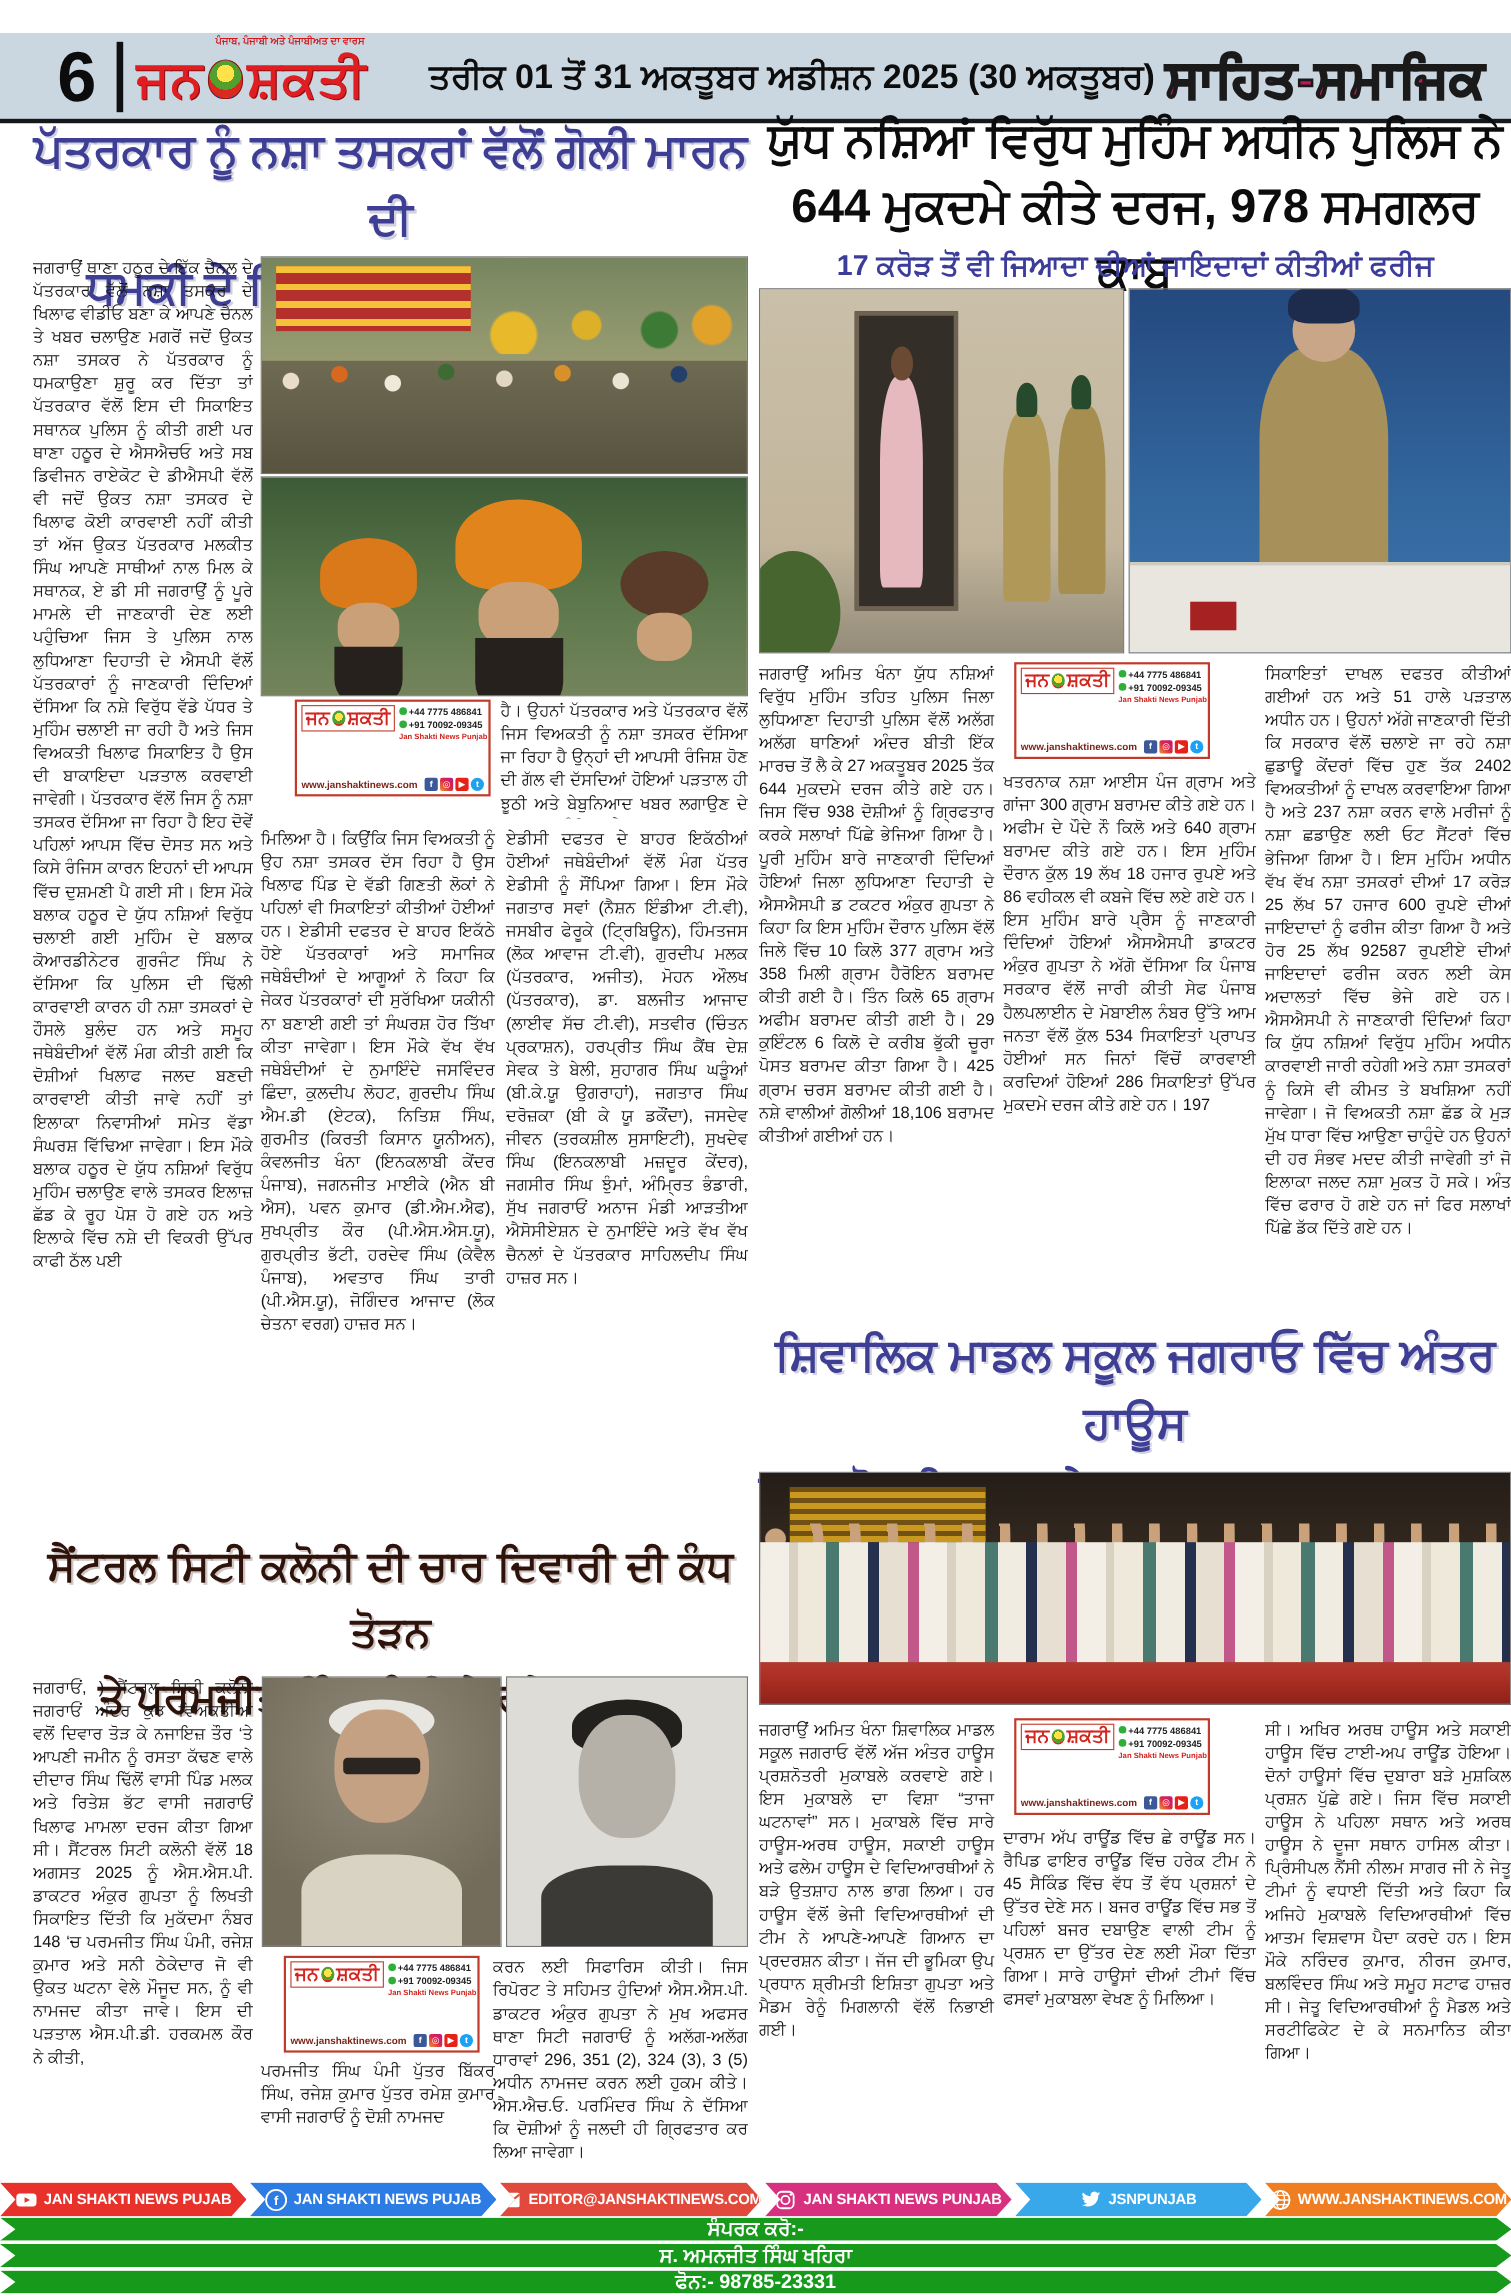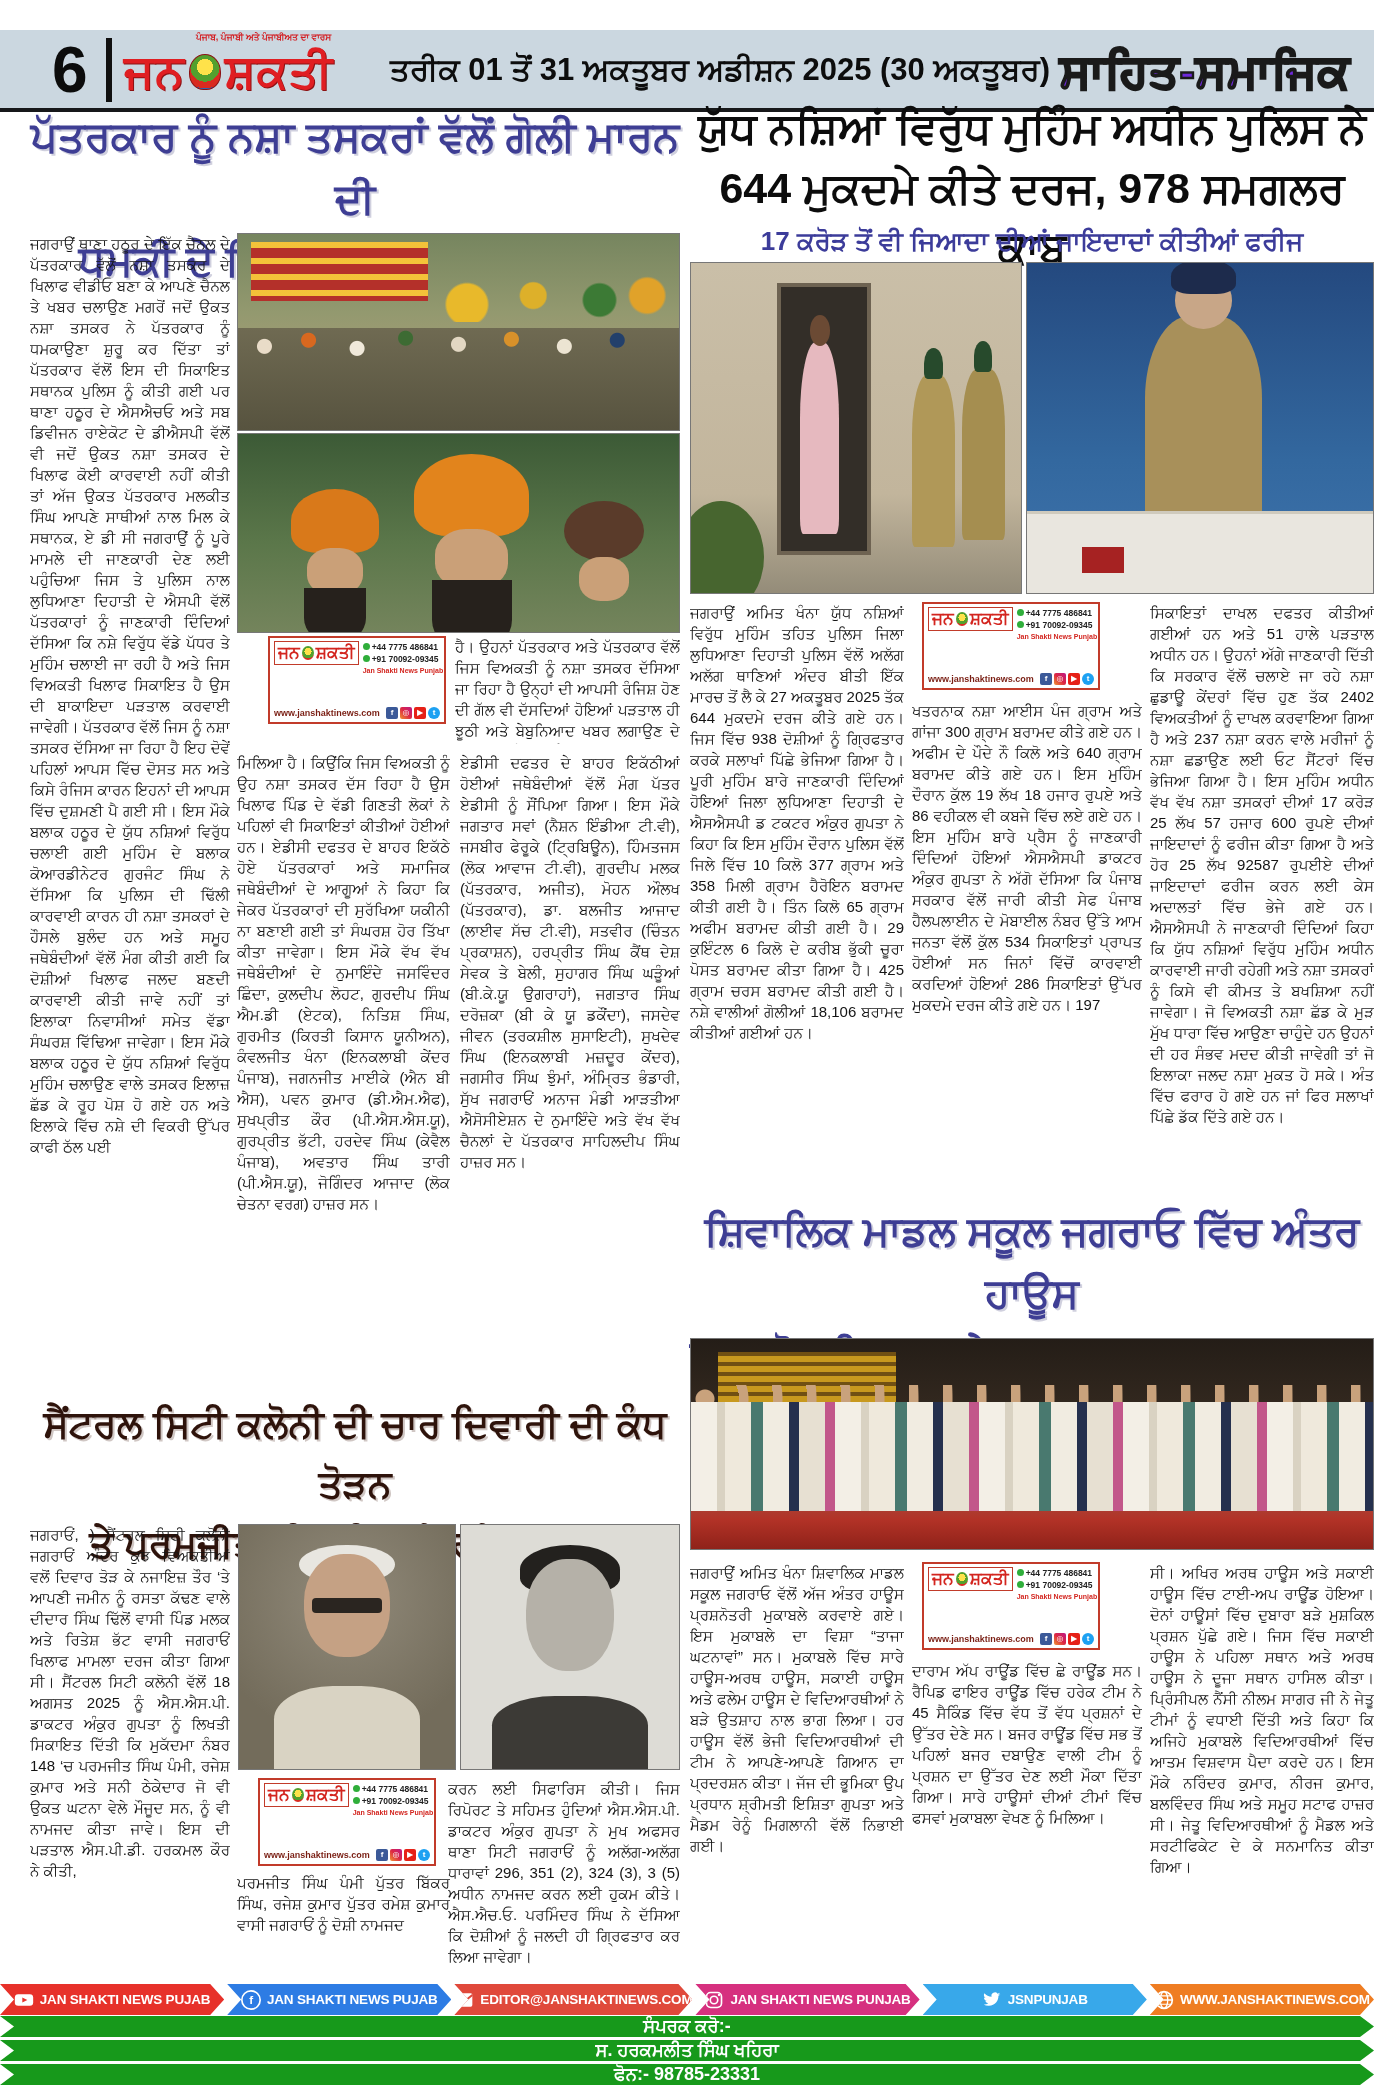--- a/index.html
+++ b/index.html
@@ -11,21 +11,21 @@
   .pageno{position:absolute;left:52px;top:2px;font-size:64px;font-weight:bold;color:#0c0c0c;line-height:76px;}
   .mast-divider{position:absolute;left:106px;top:8px;width:6px;height:64px;background:#101010;}
   .mast-logo{position:absolute;left:124px;top:14px;display:flex;align-items:center;gap:4px;}
   .mast-logo .red{font-size:46px;font-weight:bold;color:#e01e22;text-shadow:1px 1px 0 #8c1113;letter-spacing:1px;}
   .emblem{width:30px;height:34px;border-radius:50% 50% 45% 45%;
           background:radial-gradient(circle at 50% 35%,#ffe24a 0 30%,#53a02e 30% 55%,#d92a20 55% 80%,#2b66b5 80%);
           border:1px solid #8c1113;}
   .tagline{position:absolute;left:196px;top:2px;font-size:9px;color:#d31b1f;font-weight:bold;white-space:nowrap;}
   .dateline{position:absolute;left:380px;top:22px;width:680px;text-align:center;font-size:31px;font-weight:800;color:#0d0d0d;}
   .section-head{position:absolute;right:24px;top:14px;font-size:46px;font-weight:bold;letter-spacing:1px;
-                color:#6d28d9;text-align:right;-webkit-text-stroke:2.4px #1a1a1a;}
+                color:#be185d;text-align:right;-webkit-text-stroke:2.4px #1a1a1a;}
   
   .hl{position:absolute;text-align:center;font-weight:bold;}
   .hl-journalist{left:30px;top:106px;width:650px;font-size:42px;line-height:62px;color:#3e3e94;
                  text-shadow:2px 2px 0 rgba(120,120,160,.35);}
   .hl-police{left:690px;top:98px;width:684px;font-size:43px;line-height:60px;color:#0c0c0c;}
   .hl-police-sub{left:690px;top:226px;width:684px;font-size:26px;color:#3c3c9a;font-weight:bold;text-align:center;position:absolute;}
   .hl-school{left:690px;top:1200px;width:684px;font-size:41px;line-height:62px;color:#3e3e94;
              text-shadow:2px 2px 0 rgba(120,120,160,.35);}
   .hl-school .l2{display:block;text-align:left;}
   .hl-colony{left:30px;top:1394px;width:650px;font-size:38px;line-height:60px;color:#2e130b;
@@ -367,21 +367,21 @@
             <line x1="3.5" y1="17" x2="20.5" y2="17" stroke="#fff" stroke-width="1.3"></line>
           </svg>
         <span>WWW.JANSHAKTINEWS.COM</span>
       </div>
     </div>
     <div class="frow2">
       <div class="fseg">
           <span>ਸੰਪਰਕ ਕਰੋ:-</span>
         </div>
       <div class="fseg">
-          <span>ਸ. ਹਰਕਮਲੀਤ ਸਿੰਘ ਖਹਿਰਾ</span>
+          <span>ਸ. ਅਮਨਜੀਤ ਸਿੰਘ ਖਹਿਰਾ</span>
         </div>
       <div class="fseg">
           <span>ਫੋਨ:- 98785-23331</span>
         </div>
       <div class="fseg">
           <span>ਮਨਜਿੰਦਰ ਸਿੰਘ ਗਿੱਲ</span>
         </div>
       <div class="fseg">
           <span>43970-66199</span>
         </div>

